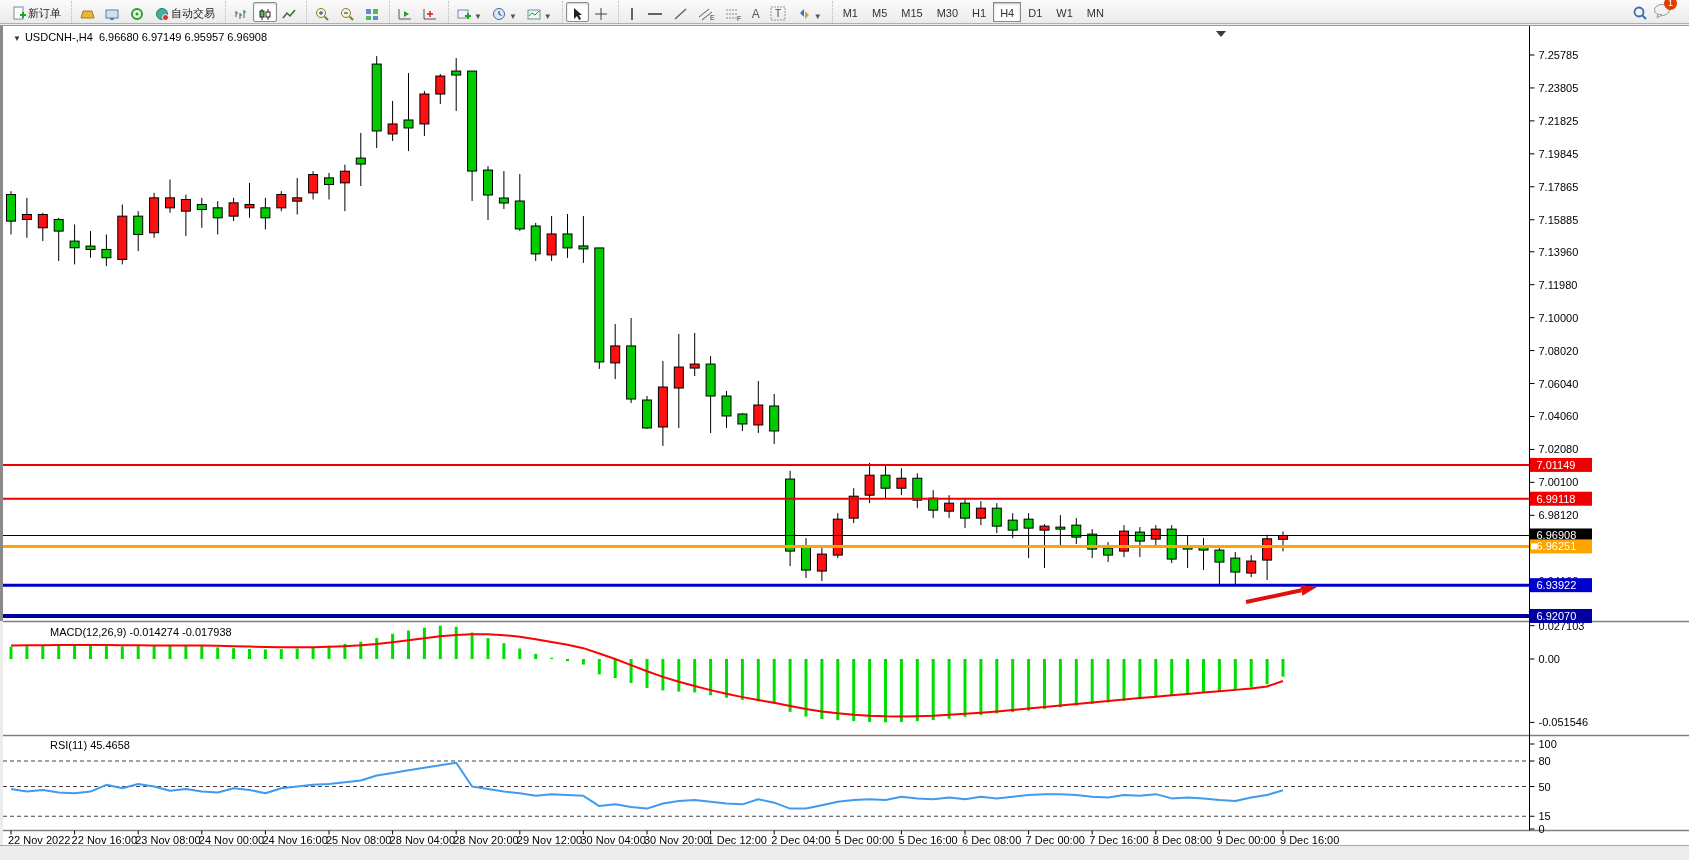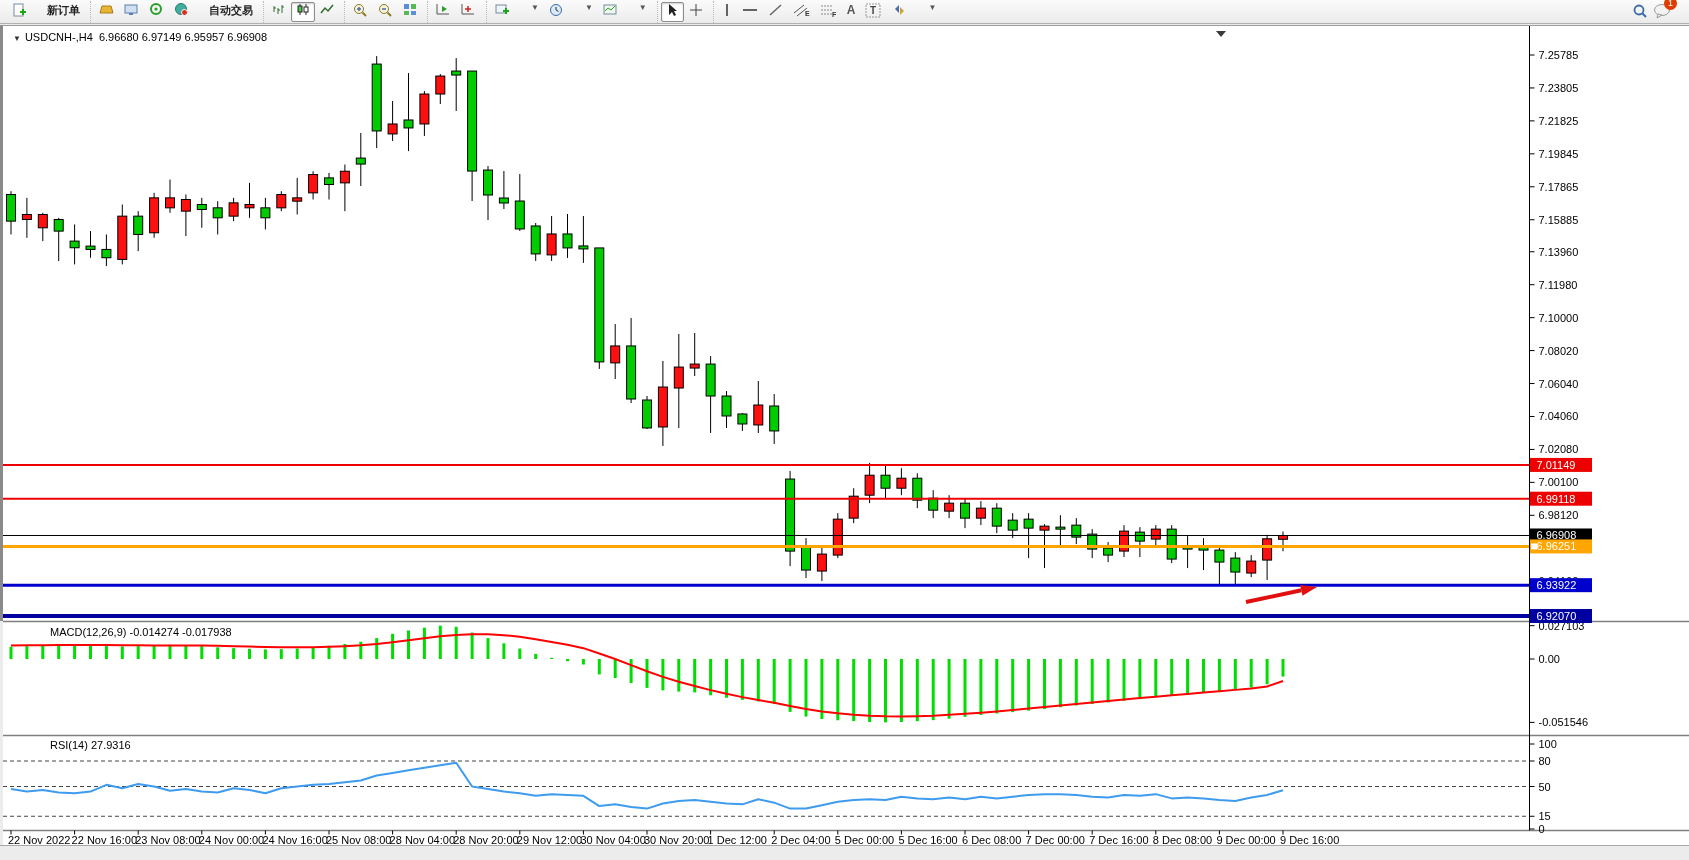--- a/index.html
+++ b/index.html
@@ -2,21 +2,21 @@
 <html><head>
 <meta charset="utf-8">
 <style>
   html,body{margin:0;padding:0;background:#dcdcdc;}
   *{box-sizing:border-box;}
   .app{position:relative;width:1689px;height:860px;background:#ececec;font-family:"Liberation Sans",sans-serif;overflow:hidden;}
   
   .toolbar{position:absolute;left:0;top:0;width:1689px;height:24px;background:linear-gradient(#fbfbfb,#ebebeb);border-bottom:1px solid #b0b0b0;display:flex;align-items:center;padding:0 4px;font-size:11px;color:#222;}
   .tgroup{display:flex;align-items:center;height:22px;padding:0 3px;border-left:1px dotted #b9b9b9;margin-left:2px;}
   .tgroup.first{border-left:none;margin-left:0;}
-  .tbtn{display:flex;align-items:flex-start;gap:20px;height:20px;padding:0 4px;border:1px solid transparent;border-radius:2px;cursor:default;font-weight:bold;}
+  .tbtn{display:flex;align-items:flex-end;gap:1px;height:20px;padding:0 4px;border:1px solid transparent;border-radius:2px;cursor:default;}
   .tbtn.active{background:#fff;border:1px solid #8c8c8c;box-shadow:inset 0 1px 2px rgba(0,0,0,.2);}
   .tf{padding:0 6px;height:20px;line-height:20px;border:1px solid transparent;color:#333;}
   .tf.active{background:#fdfdfd;border:1px solid #888;box-shadow:inset 0 1px 2px rgba(0,0,0,.25);}
   .dd{font-size:8px;color:#555;margin-left:1px;}
   .spacer{flex:1;}
   .badge{position:absolute;right:-6px;top:-6px;background:#e03c00;color:#fff;border-radius:8px;font-size:9px;min-width:13px;height:13px;line-height:13px;text-align:center;padding:0 2px;}
   .chatwrap{position:relative;margin-right:14px;}
   
   .chart-window{position:absolute;left:0;top:25px;width:1689px;height:596px;background:#fff;border-top:1px solid #9c9c9c;border-left:3px solid #8a8a8a;}
   .symbol-line{position:absolute;left:10px;top:5px;font-size:11px;color:#000;z-index:5;}
@@ -205,20 +205,31 @@
           </svg>
         </div>
       <div class="tbtn">
           <svg width="15" height="14">
             <polygon points="3,6 7,2 7,10" fill="#4a6ea8"></polygon>
             <polygon points="12,8 8,4 8,12" fill="#caa53a"></polygon>
           </svg>
           <span class="dd">▼</span>
         </div>
     </div>
+    <div class="tgroup" id="tf-group">
+        <span class="tf">M1</span>
+        <span class="tf">M5</span>
+        <span class="tf">M15</span>
+        <span class="tf">M30</span>
+        <span class="tf">H1</span>
+        <span class="tf active">H4</span>
+        <span class="tf">D1</span>
+        <span class="tf">W1</span>
+        <span class="tf">MN</span>
+      </div>
     <div class="spacer"></div>
     <div class="tbtn">
         <svg width="16" height="16">
           <circle cx="7" cy="7" r="4.5" fill="none" stroke="#3a6ca8" stroke-width="1.8"></circle>
           <line x1="10.5" y1="10.5" x2="14" y2="14" stroke="#3a6ca8" stroke-width="2"></line>
         </svg>
       </div>
     <div class="chatwrap">
       <svg width="18" height="16">
           <ellipse cx="9" cy="7" rx="7.5" ry="5.5" fill="#f2f2f2" stroke="#9a9a9a"></ellipse>
@@ -226,21 +237,21 @@
         </svg>
       <span class="badge">1</span>
     </div>
   </div>
 
   <div class="chart-window">
     <div class="symbol-line">
       <span class="tri">▼</span><span>USDCNH-,H4</span>&nbsp;&nbsp;<span>6.96680 6.97149 6.95957 6.96908</span>
     </div>
     <div class="pane-label" style="left:8px;top:600px;">MACD(12,26,9) -0.014274 -0.017938</div>
-    <div class="pane-label" style="left:8px;top:713px;">RSI(14) 27.9316</div>
+    <div class="pane-label" style="left:8px;top:713px;">RSI(11) 45.4658</div>
     <svg id="chart-svg" width="1689" height="820">
         <rect x="0" y="0" width="1689" height="819" fill="#ffffff"></rect>
         <line x1="0" y1="735" x2="1526.5" y2="735" stroke="#444" stroke-width="1" stroke-dasharray="4 3"></line>
         <line x1="0" y1="760.5" x2="1526.5" y2="760.5" stroke="#444" stroke-width="1" stroke-dasharray="4 3"></line>
         <line x1="0" y1="790.25" x2="1526.5" y2="790.25" stroke="#444" stroke-width="1" stroke-dasharray="4 3"></line>
         <line x1="8" y1="633" x2="8" y2="620.7" stroke="#00dd00" stroke-width="3"></line>
         <line x1="23.9" y1="633" x2="23.9" y2="620.085" stroke="#00dd00" stroke-width="3"></line>
         <line x1="39.8" y1="633" x2="39.8" y2="619.47" stroke="#00dd00" stroke-width="3"></line>
         <line x1="55.7" y1="633" x2="55.7" y2="619.101" stroke="#00dd00" stroke-width="3"></line>
         <line x1="71.6" y1="633" x2="71.6" y2="619.224" stroke="#00dd00" stroke-width="3"></line>

